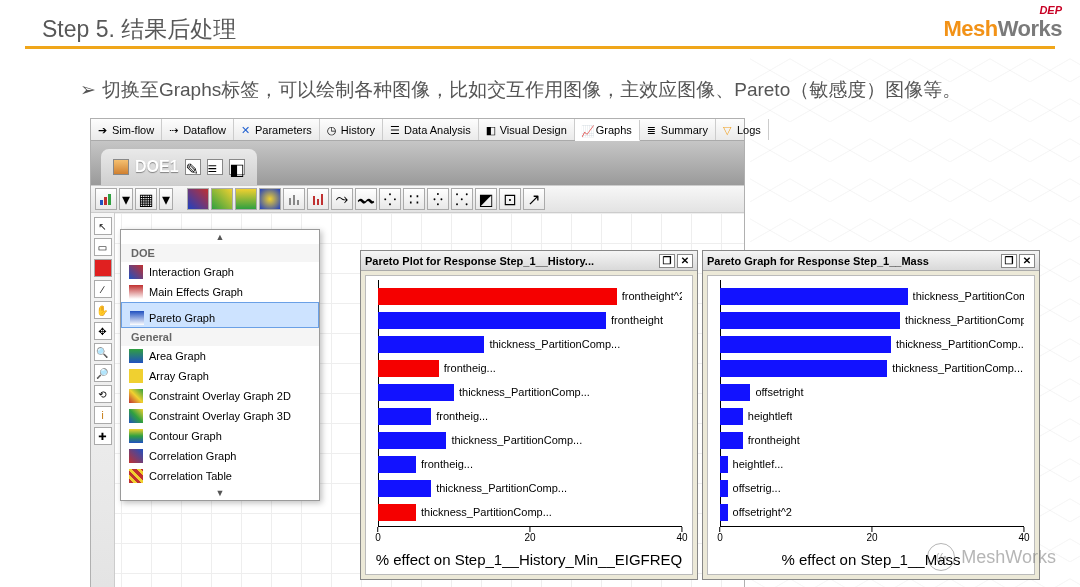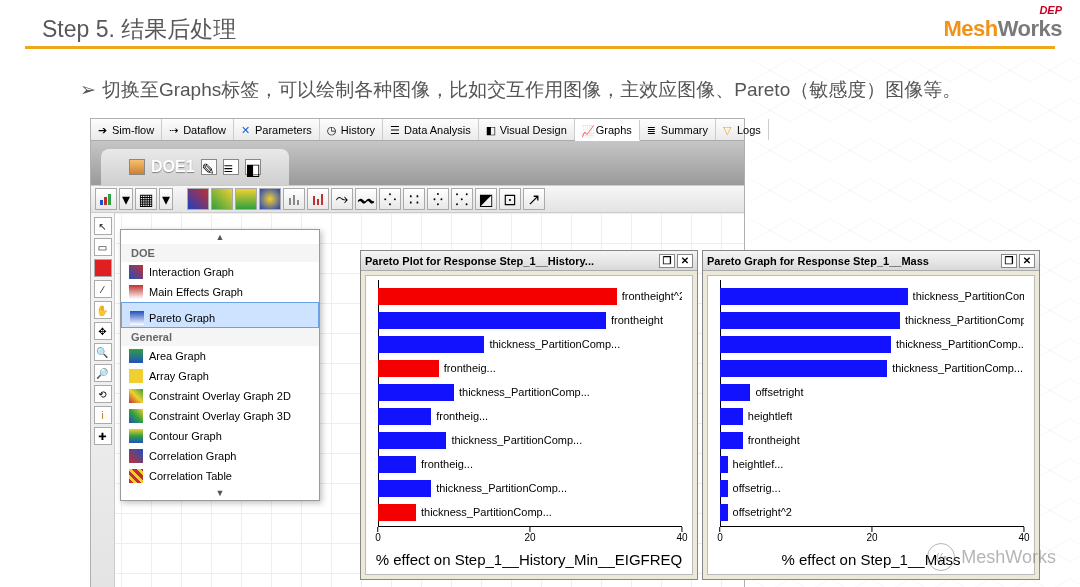--- a/index.html
+++ b/index.html
@@ -77,21 +77,21 @@
     align-items: center;
     background: linear-gradient(#c6c6c6,#9a9a9a);
     padding-left: 10px;
     gap:8px;
   }
   .window-bar .doe-tab {
     background: linear-gradient(#e9e9e9,#cfcfcf);
     height: 36px;
     margin-top:8px;
     border-radius: 8px 8px 0 0;
-    padding: 4px 28px;
+    padding: 4px 12px;
     display:flex;
     align-items:center;
     gap:6px;
   }
   .window-bar .doe-title { color:#fff; font-size:16px; font-weight:bold; text-shadow:0 1px 1px rgba(0,0,0,0.4);}
   .mini-ico { width:16px;height:16px;border:1px solid #888;background:#fff;display:inline-block;}
   .toolbar {
     height: 28px;
     display:flex;
     align-items:center;

